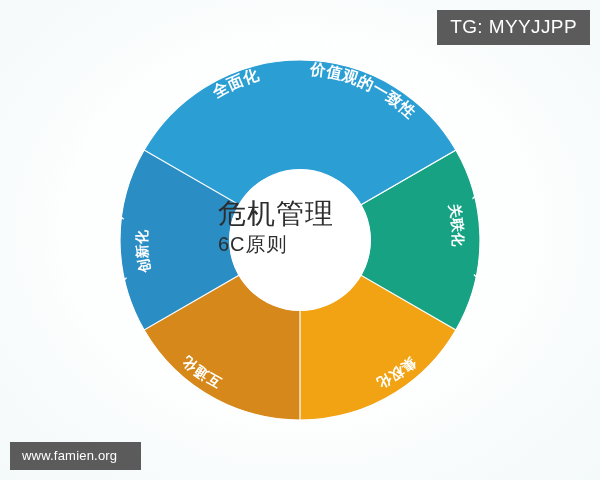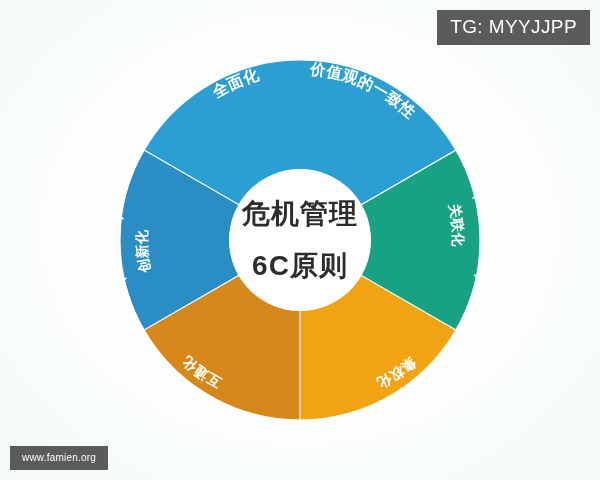--- a/index.html
+++ b/index.html
@@ -27,42 +27,41 @@
     paint-order:stroke;
   }
   .curve-en{font-size:15.5px;letter-spacing:0.3px;}
   .curve-cn{font-size:15.5px;letter-spacing:0.5px;}
   .curve-sm-en{font-size:14px;}
   .curve-sm-cn{font-size:14px;}
 
   #center-hole-text{
     position:absolute;
     left:218px;top:196px;width:164px;
-    text-align:center;
     color:#2d2d2d;
-    font-weight:bold;
+    font-weight:normal;
     line-height:1.28;
     letter-spacing:1px;
   }
   #center-hole-text .line1{font-size:28px;display:block;}
-  #center-hole-text .line2{font-size:28px;display:block;margin-top:16px;}
+  #center-hole-text .line2{font-size:20px;display:block;}
 
   #tg-badge{
     position:absolute;right:10px;top:10px;
     background:#5b5b5b;color:#ffffff;
     font-size:19px;
     padding:6px 13px 7px 13px;
     letter-spacing:0.4px;
     white-space:nowrap;
   }
   #watermark{
     position:absolute;left:10px;bottom:10px;
     background:#5b5b5b;color:#ffffff;
-    font-size:10px;
-    padding:6px 12px 7px 12px;
+    font-size:13px;
+    padding:6px 24px 7px 12px;
     letter-spacing:0.2px;
     white-space:nowrap;
   }
 </style>
 </head>
 <body>
 
 <div id="stage">
 
   <div id="donut-wrap">

